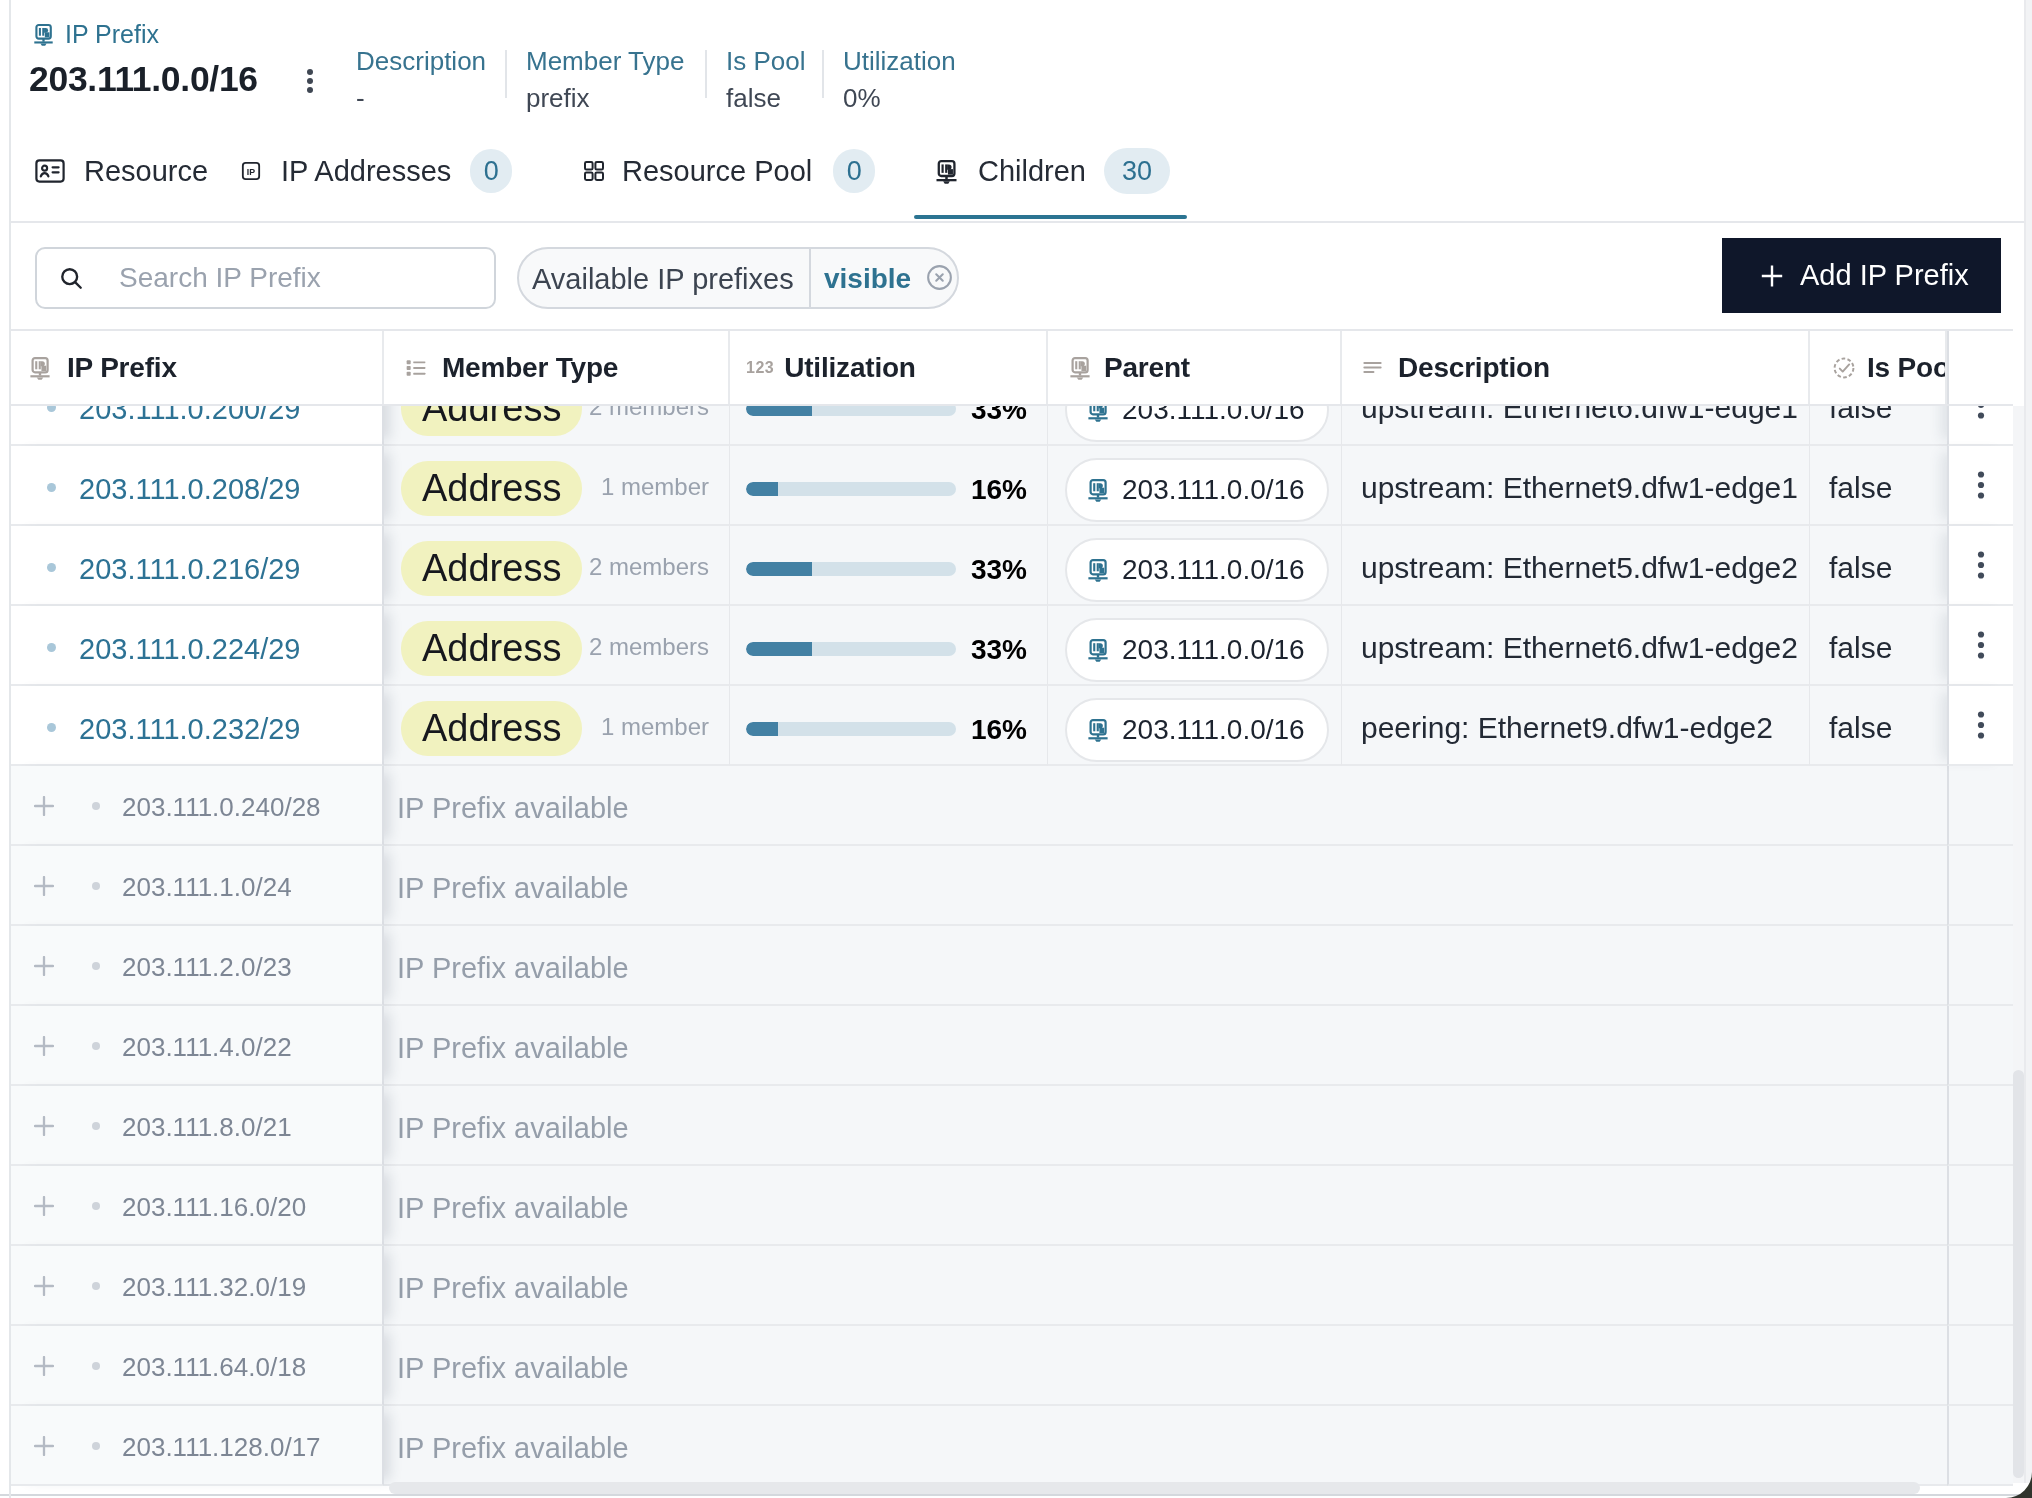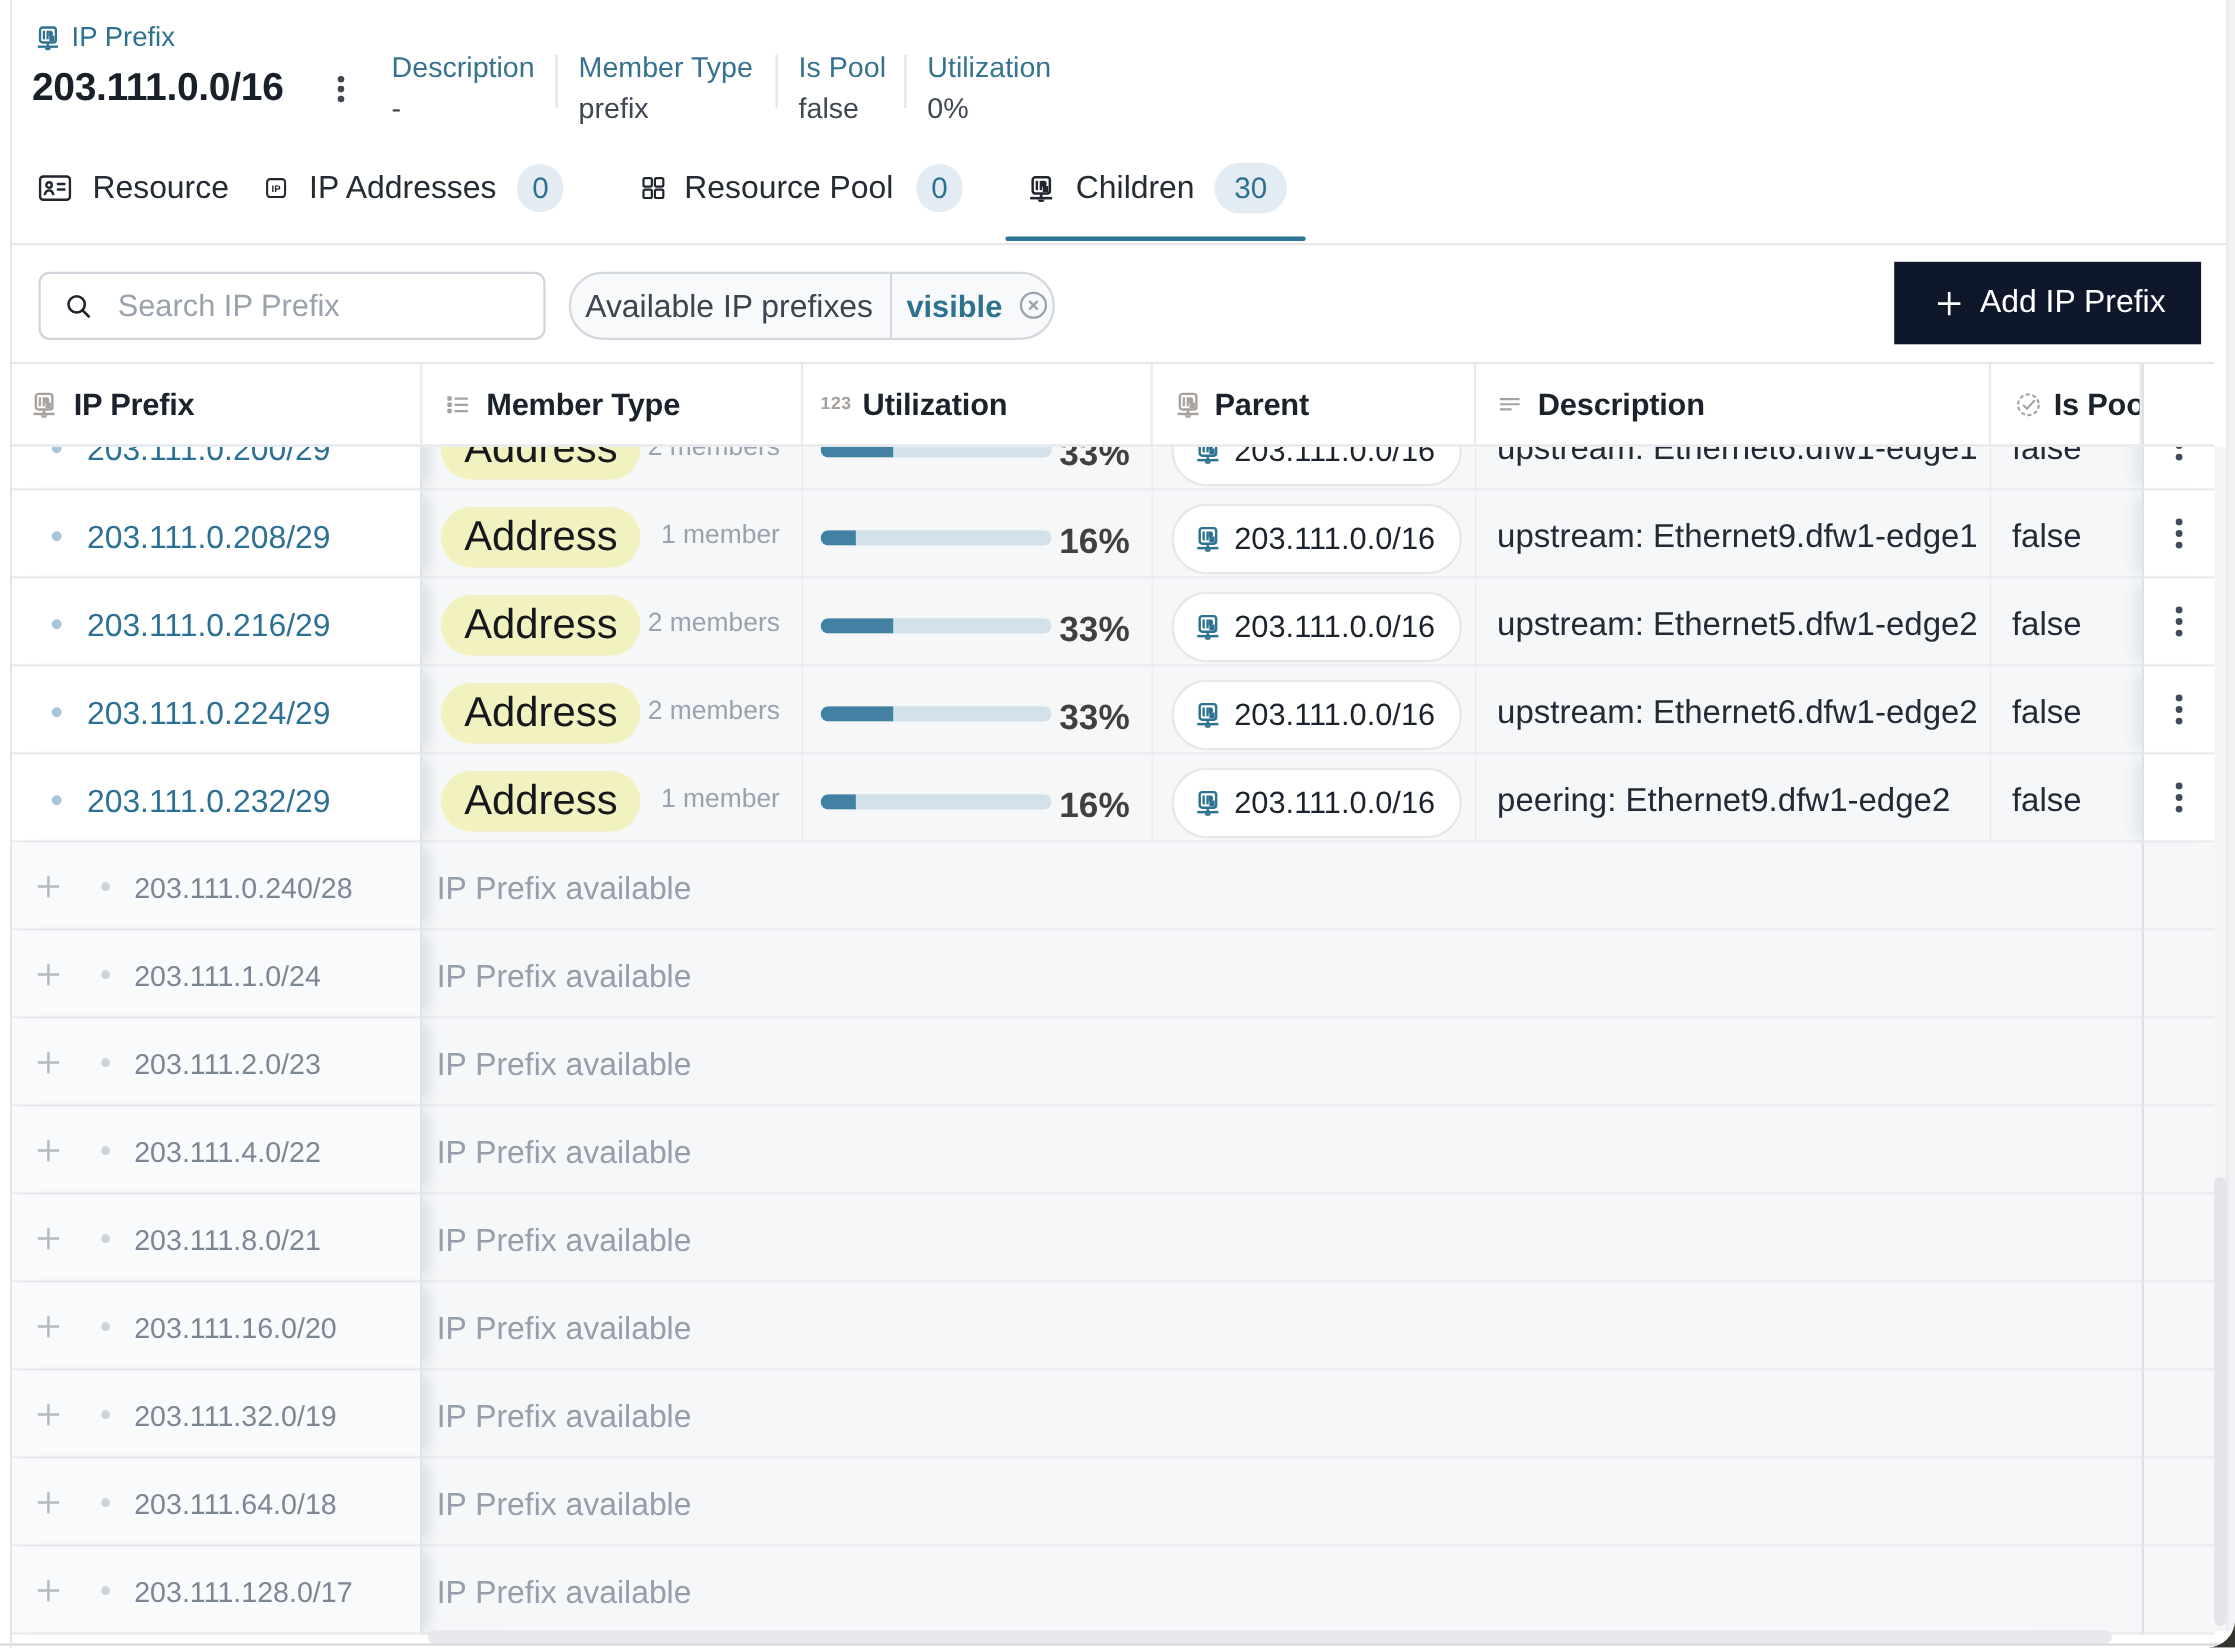--- a/index.html
+++ b/index.html
@@ -17,21 +17,21 @@
 .vsep { position:absolute; top:50px; width:2px; height:48px; background:#e2e5e9; }
 
 
 .tab { position:absolute; top:148px; height:46px; display:flex; align-items:center; color:#20252e; }
 .tab .tt { font-size:29px; color:#252b35; }
 .badge { display:flex; align-items:center; justify-content:center; background:#e2ecf2; color:#2d7090; font-size:27px; border-radius:23px; }
 #underline { position:absolute; left:914px; top:215px; width:273px; height:4px; background:#2b7492; border-radius:2px; }
 #tabborder { position:absolute; left:10px; top:221px; width:2022px; height:2px; background:#e5e7eb; }
 
 
-#search { position:absolute; left:35px; top:247px; width:461px; height:62px; border:2px solid #d0d5db; border-radius:10px; display:flex; align-items:center; padding-left:21px; gap:22px; background:#fff; }
+#search { position:absolute; left:35px; top:247px; width:461px; height:62px; border:2px solid #d0d5db; border-radius:10px; display:flex; align-items:center; padding-left:21px; gap:34px; background:#fff; }
 #search .ph { font-size:28px; color:#9aa2ae; }
 #fpill { position:absolute; left:517px; top:247px; width:442px; height:62px; border:2px solid #d4d8de; border-radius:31px; background:#f8f9fa; }
 #fpill .t1 { position:absolute; left:13px; top:14px; font-size:29px; color:#3c4450; white-space:nowrap; }
 #fpill .sep { position:absolute; left:290px; top:0; width:2px; height:58px; background:#d4d8de; }
 #fpill .t2 { position:absolute; left:305px; top:14px; font-size:28px; font-weight:700; color:#2e7290; white-space:nowrap; }
 #addbtn { position:absolute; left:1722px; top:238px; width:279px; height:75px; background:#0f172a; border-radius:0; display:flex; align-items:center; padding-left:39px; gap:17px; }
 #addbtn .bt { color:#fff; font-size:29px; }
 
 
 #thead { position:absolute; left:9px; top:329px; width:2004px; height:77px; background:#fff; border-top:2px solid #e5e7eb; border-bottom:2px solid #e5e7eb; z-index:10; }
@@ -50,21 +50,21 @@
 .c7 { left:1938px; width:66px; background:#fff; border-left:2px solid #dcdfe4; box-shadow:-12px 0 12px -6px rgba(40,55,75,.10); z-index:2; justify-content:center; }
 .a1 { left:0; width:375px; background:#f8fafb; border-right:2px solid #dcdfe4; box-shadow:12px 0 12px -6px rgba(40,55,75,.14); z-index:2; }
 .a2 { left:375px; width:1563px; background:#f5f7f9; }
 .a3 { left:1938px; width:66px; background:#f5f7f9; border-left:2px solid #dcdfe4; }
 .dot { position:absolute; left:38px; top:37px; width:9px; height:9px; border-radius:50%; background:#a9c7d9; }
 .lnk { position:absolute; left:70px; top:27px; font-size:29px; color:#2d7294; }
 .chip { position:absolute; left:17px; top:15px; height:55px; border-radius:27px; background:#f1f2bf; color:#16181d; font-size:38px; display:flex; align-items:center; padding:0 21px; }
 .mem { position:absolute; right:20px; top:27px; font-size:24px; color:#9aa2ae; }
 .track { position:absolute; left:16px; top:36px; width:210px; height:14px; border-radius:7px; background:#d3e1e9; overflow:hidden; }
 .fill { position:absolute; left:0; top:0; height:14px; border-radius:7px 0 0 7px; background:#4381a4; }
-.pct { position:absolute; right:20px; top:28px; font-size:32px; font-weight:700; color:#404040; }
+.pct { position:absolute; right:20px; top:28px; font-size:28px; font-weight:700; color:#000000; }
 .pill { position:absolute; left:17px; top:12px; height:64px; border:2px solid #e5e7ea; border-radius:32px; background:#fff; display:flex; align-items:center; padding:0 22px 0 19px; gap:12px; }
 .ptx { font-size:28px; color:#1c232e; }
 .dtx { margin-left:19px; margin-top:6px; font-size:30px; color:#232a35; }
 .plus { position:absolute; left:25px; top:30px; display:block; }
 .adot { position:absolute; left:83px; top:36px; width:8px; height:8px; border-radius:50%; background:#ced3da; }
 .apfx { position:absolute; left:113px; top:26px; font-size:26px; color:#7d8694; }
 .avtx { margin-left:13px; margin-top:6px; font-size:29px; color:#959eaa; }
 
 #hthumb { position:absolute; left:389px; top:1482px; width:1531px; height:12px; border-radius:6px; background:#e6e8eb; z-index:20; }
 #vthumb { position:absolute; left:2013px; top:1070px; width:11px; height:408px; border-radius:6px; background:#e2e4e8; z-index:22; }

